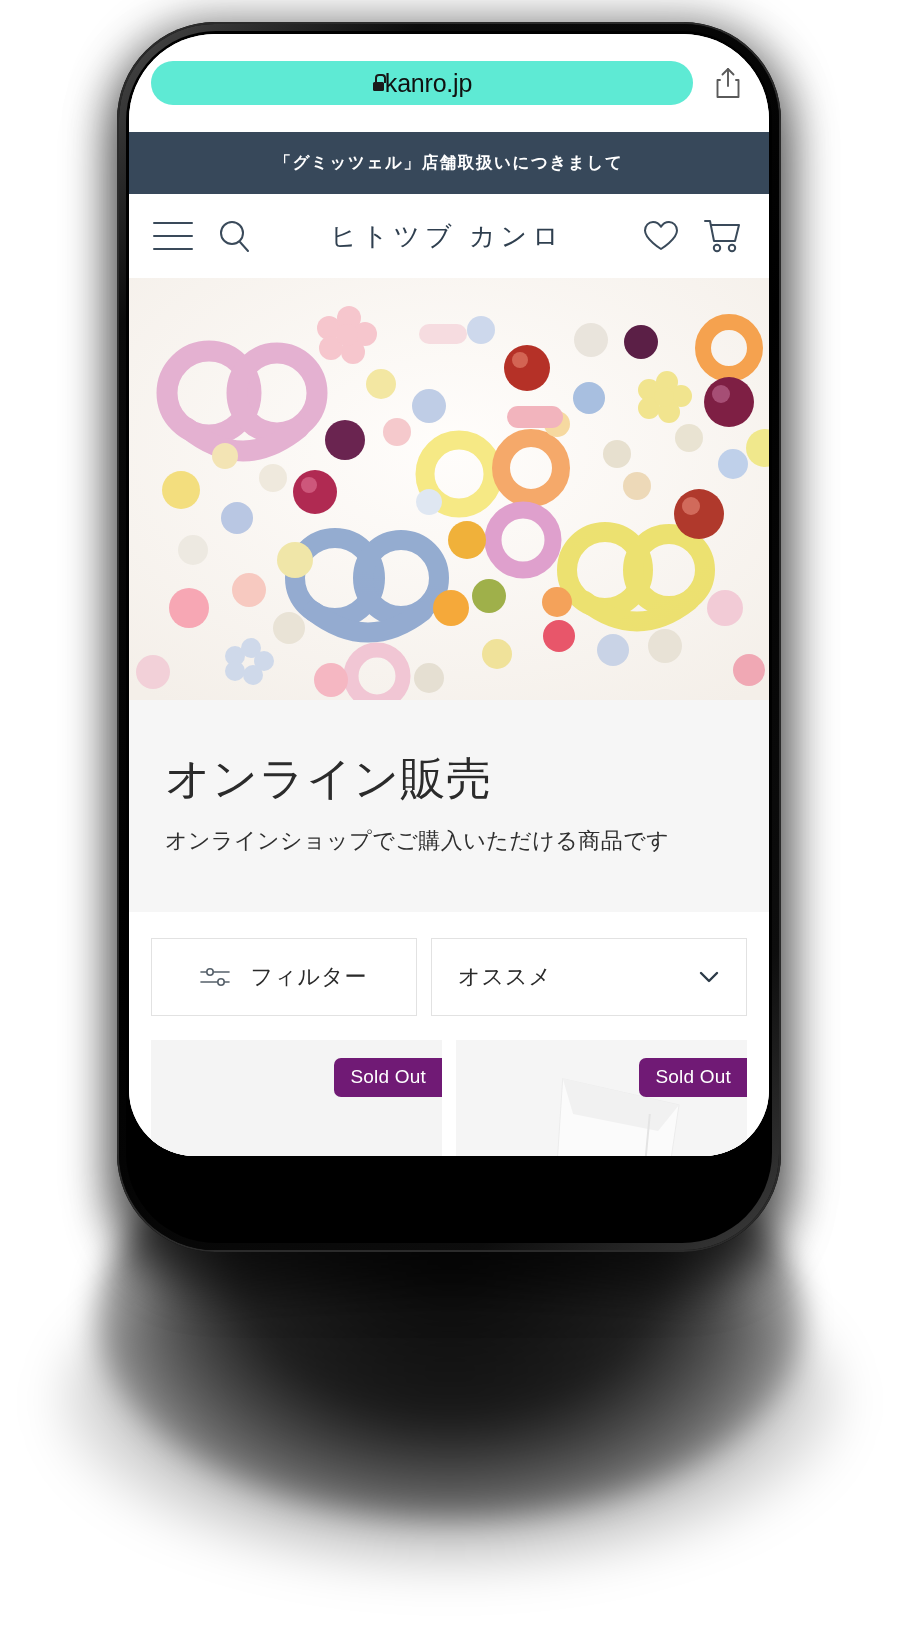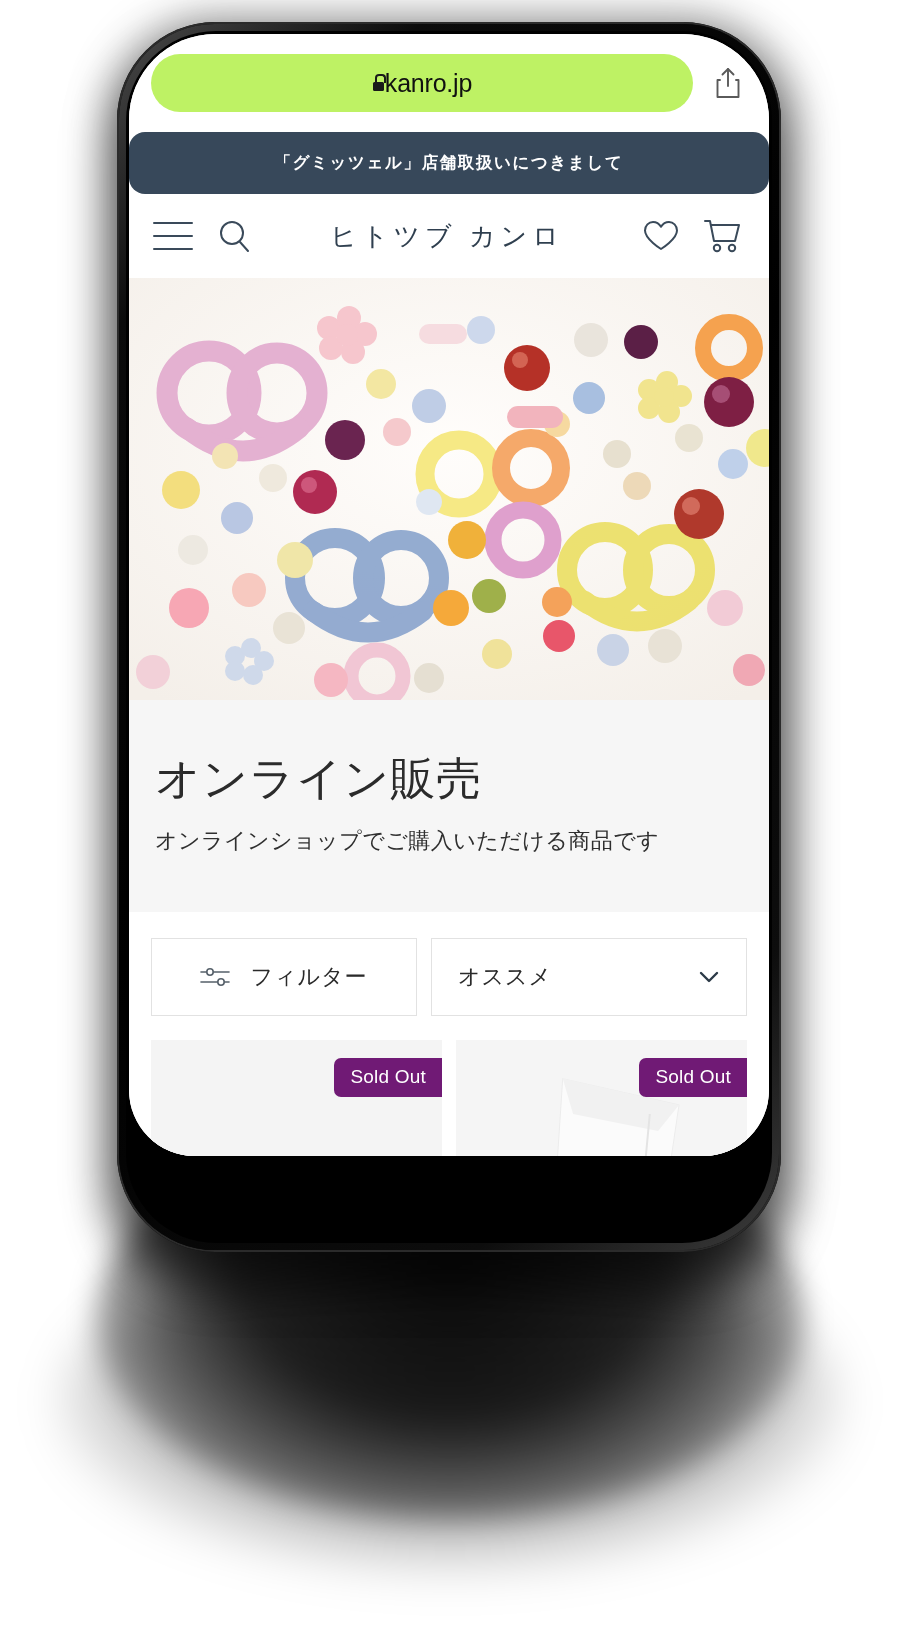--- a/index.html
+++ b/index.html
@@ -71,22 +71,22 @@
     background: #ffffff;
   }
 
   
   .urlbar-wrap {
     height: 98px; background: #ffffff;
     display: flex; align-items: center;
     padding: 0 26px 0 22px;
   }
   .urlbar {
-    flex: 1; height: 58px;
-    background: #bef264;
+    flex: 1; height: 44px;
+    background: #5eead4;
     border-radius: 29px;
     display: flex; align-items: center; justify-content: center;
     position: relative;
   }
   .lock-icon { width: 13px; height: 16px; position: relative; display:inline-block; }
   .lock-icon::before {
     content:""; position:absolute; left:1px; bottom:0; width:11px; height:9px;
     background:#1a1a1a; border-radius:1.5px;
   }
   .lock-icon::after {
@@ -97,21 +97,21 @@
   .url-text { font-size: 25px; color: #101010; letter-spacing: -0.2px; }
   .share-icon {
     width: 30px; height: 34px; margin-left: 20px; position: relative;
   }
   .share-icon svg { width: 30px; height: 34px; display:block; }
 
   
   .promo {
     background: #37485a;
     height: 62px;
-    display: flex; align-items: center; justify-content: center; border-radius: 16px;
+    display: flex; align-items: center; justify-content: center;
   }
   .promo-text {
     color: #ffffff; font-size: 16.5px; font-weight: 700;
     letter-spacing: 1.6px;
   }
 
   
   .site-header {
     background: #ffffff; height: 84px;
     display: flex; align-items: center;
@@ -135,21 +135,21 @@
     position: relative;
     height: 422px;
     background: #fbf8f6;
     overflow: hidden;
   }
   .hero svg { display:block; width:100%; height:100%; }
 
   
   .title-block {
     background: #f6f6f6;
-    padding: 52px 26px 56px 26px;
+    padding: 52px 26px 56px 36px;
   }
   .page-title {
     font-size: 45px; color: #2b2b2b; font-weight: 400;
     letter-spacing: 1px; line-height: 1.2;
   }
   .page-sub {
     margin-top: 20px;
     font-size: 22px; color: #2f2f2f; letter-spacing: 0.5px;
   }
 

